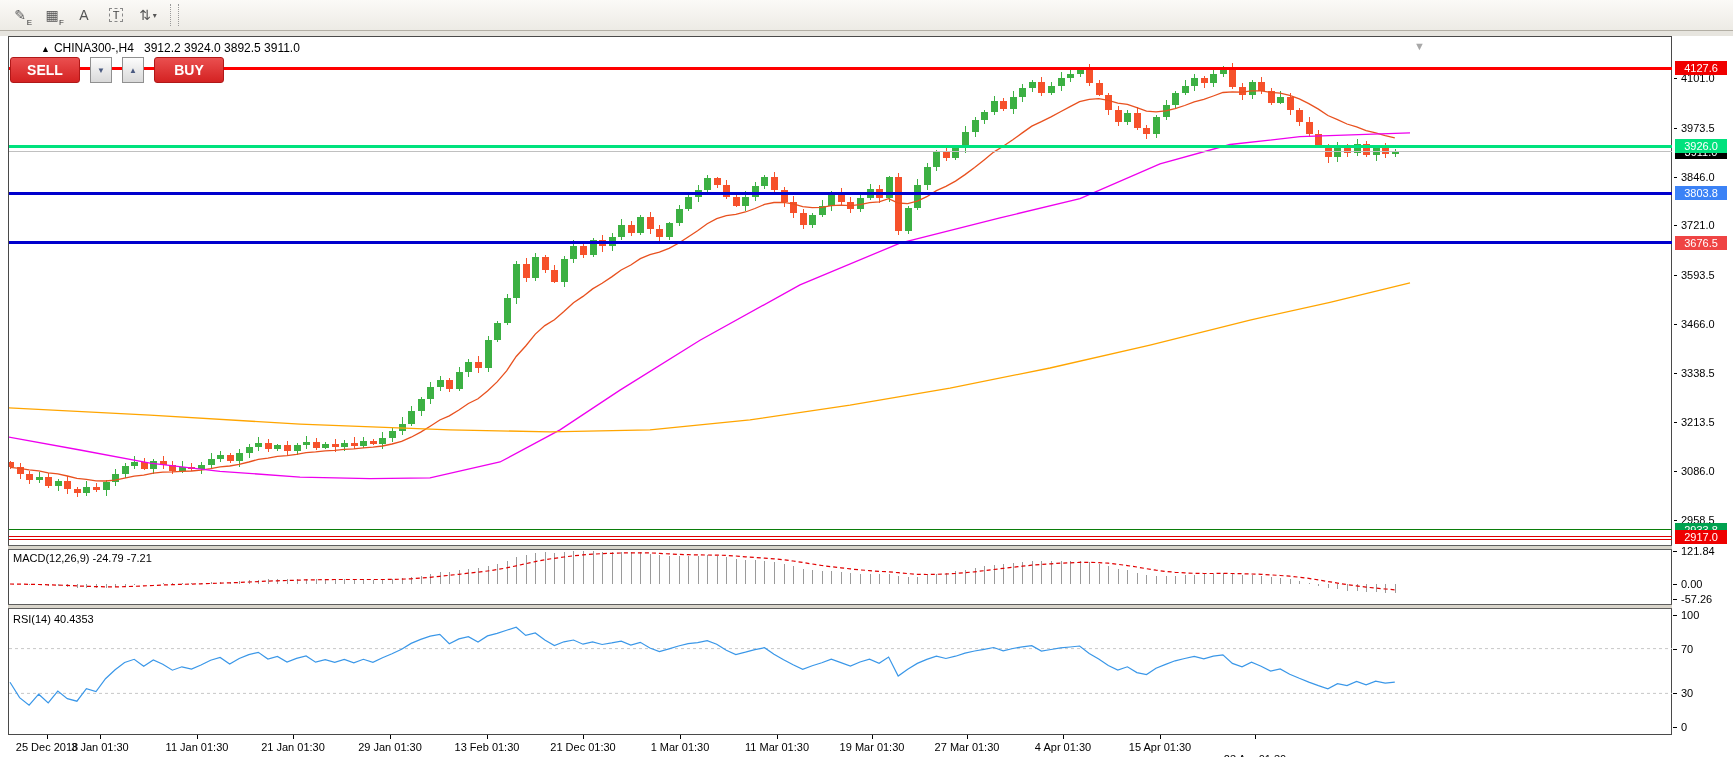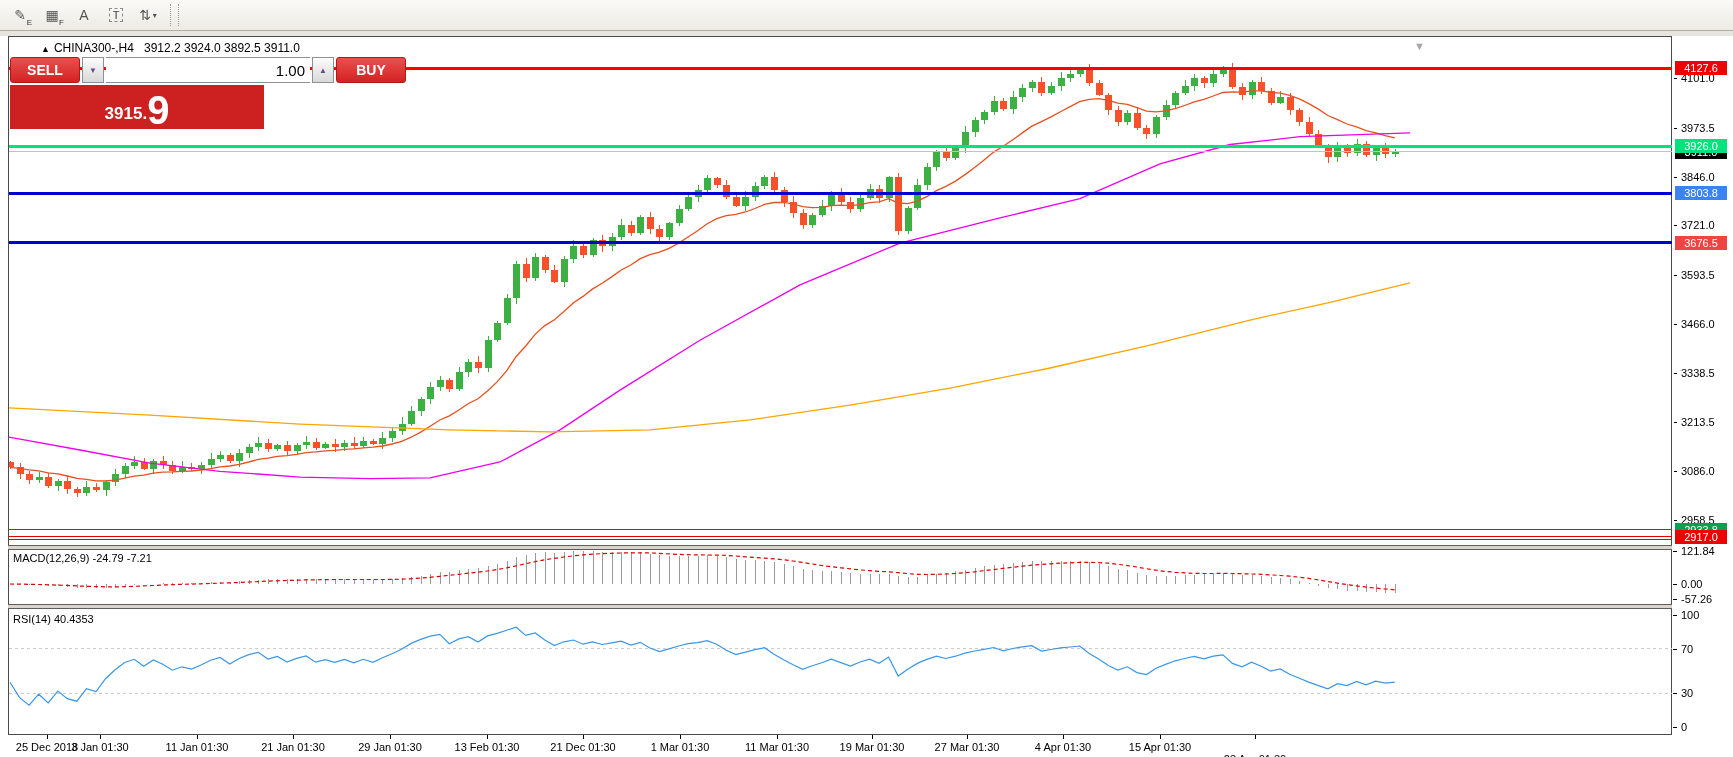--- a/index.html
+++ b/index.html
@@ -30,21 +30,21 @@
   .splitter{position:absolute;left:8px;width:1664px;height:3px;background:#d9d5cb;
             border-top:1px solid #5e5e5e;border-bottom:1px solid #5e5e5e;box-sizing:content-box;}
   .chart-header{position:absolute;left:14px;top:41px;font-size:12px;color:#000;white-space:pre;margin-left:27px;}
   .chart-header .tri{font-size:9px;margin-right:4px;}
   .pane-label{position:absolute;left:13px;font-size:11px;color:#000;}
   .annotation{position:absolute;left:1188px;top:339px;font-size:38px;font-weight:700;
               color:#f5281e;font-family:sans-serif;letter-spacing:1px;white-space:nowrap;}
   .scroll-marker{position:absolute;left:1414px;top:40px;color:#a8a8a8;font-size:11px;}
   
   .trade-panel{position:absolute;left:10px;top:57px;width:254px;}
-  .tp-row1{display:flex;height:26px;gap:2px;}
+  .tp-row1{display:flex;height:26px;gap:10px;}
   .tp-btn{flex:0 0 68px;background:linear-gradient(#ea4f4f,#d42222);color:#fff;font-weight:700;
           font-size:14px;border:1px solid #b01818;border-radius:3px;display:flex;
           align-items:center;justify-content:center;}
   .spin-btn{flex:0 0 20px;background:linear-gradient(#fcfcfc,#d9d9d9);border:1px solid #909090;
             display:flex;align-items:center;justify-content:center;font-size:8px;color:#4a5a80;}
   .vol-input{flex:0 0 62px;border:1px solid #909090;border-left:none;border-right:none;
              font-size:15px;text-align:right;padding:0 5px 0 0;font-family:"Liberation Sans",sans-serif;}
   .tp-row2{display:flex;gap:2px;margin-top:2px;height:44px;}
   .price-box{flex:1;background:#cd2121;color:#fff;display:flex;align-items:flex-end;
              justify-content:center;padding-bottom:2px;}
@@ -562,29 +562,24 @@
       <line x1="0" y1="85.4" x2="1663" y2="85.4" stroke="#c8c8c8" stroke-width="1" stroke-dasharray="3 3"></line>
       <path d="M1 74.2 L10.6 89.6 L20.1 97.2 L29.7 86.2 L39.2 94.9 L48.8 83.0 L58.3 90.6 L67.9 93.2 L77.4 80.7 L87.0 83.6 L96.5 70.7 L106.1 61.7 L115.6 54.5 L125.2 51.3 L134.7 58.3 L144.3 52.0 L153.8 56.2 L163.4 62.2 L172.9 58.8 L182.5 61.1 L192.0 57.0 L201.6 52.2 L211.1 49.4 L220.7 56.1 L230.2 50.5 L239.8 46.6 L249.3 44.3 L258.9 51.0 L268.4 48.5 L278.0 54.0 L287.5 50.4 L297.1 47.9 L306.6 54.2 L316.2 51.6 L325.7 54.3 L335.3 51.5 L344.8 54.8 L354.4 51.3 L363.9 54.3 L373.5 49.7 L383.0 45.7 L392.6 41.3 L402.1 35.4 L411.7 31.4 L421.2 28.2 L430.8 26.4 L440.3 35.7 L449.9 30.9 L459.4 28.7 L469.0 34.0 L478.5 27.9 L488.1 25.3 L497.6 22.3 L507.2 19.2 L516.7 27.4 L526.3 25.0 L535.8 31.9 L545.4 37.5 L554.9 33.8 L564.5 32.0 L574.0 36.2 L583.6 33.9 L593.1 36.5 L602.7 34.9 L612.2 33.1 L621.8 37.0 L631.3 34.3 L640.9 40.0 L650.4 43.6 L660.0 40.8 L669.5 38.0 L679.1 35.7 L688.6 34.6 L698.2 32.7 L707.7 36.2 L717.3 42.2 L726.8 46.5 L736.4 44.2 L745.9 41.7 L755.5 39.7 L765.0 46.3 L774.6 51.7 L784.1 56.7 L793.7 61.3 L803.2 57.8 L812.8 54.7 L822.3 51.1 L831.9 54.6 L841.4 58.0 L851.0 54.0 L860.5 51.2 L870.1 55.3 L879.6 49.0 L889.2 68.1 L898.7 61.2 L908.3 55.4 L917.8 51.4 L927.4 48.2 L936.9 50.5 L946.5 48.2 L956.0 45.1 L965.6 43.0 L975.1 41.3 L984.7 39.5 L994.2 42.8 L1003.8 40.5 L1013.3 38.9 L1022.8 37.7 L1032.4 43.1 L1042.0 41.5 L1051.5 39.8 L1061.1 39.0 L1070.6 38.0 L1080.2 45.4 L1089.7 50.9 L1099.3 57.6 L1108.8 62.0 L1118.4 58.8 L1127.9 64.6 L1137.5 66.5 L1147.0 60.2 L1156.6 56.4 L1166.1 52.8 L1175.7 50.5 L1185.2 48.4 L1194.8 50.9 L1204.3 48.2 L1213.9 46.8 L1223.4 55.4 L1233.0 58.8 L1242.5 54.2 L1252.1 58.3 L1261.6 63.0 L1271.2 60.9 L1280.7 66.2 L1290.3 70.3 L1299.8 74.1 L1309.4 77.6 L1318.9 80.8 L1328.5 75.7 L1338.0 77.6 L1347.6 73.4 L1357.1 76.9 L1366.7 73.1 L1376.2 75.1 L1385.8 74.1 " stroke="#3a97e8" stroke-width="1.2" fill="none"></path>
     </svg>
 
   <div class="chart-header"><span class="tri">▲</span><span>CHINA300-,H4</span><span style="margin-left:10px;">3912.2 3924.0 3892.5 3911.0</span></div>
 
   <div class="trade-panel">
     <div class="tp-row1">
       <div class="tp-btn">SELL</div>
       <div class="spin-btn">▼</div>
-      <input class="vol-input" value="1.00" style="">
       <div class="spin-btn">▲</div>
       <div class="tp-btn">BUY</div>
     </div>
     <div class="tp-row2">
-      <div class="price-box">
-        <span class="pb-small">3915.</span>
-          <span class="pb-big">9</span>
-      </div>
     </div>
   </div>
 
   <div class="scroll-marker">▼</div>
 
   <div class="pane-label" style="top:552px;">MACD(12,26,9) -24.79 -7.21</div>
   <div class="pane-label" style="top:613px;">RSI(14) 40.4353</div>
 
   <div id="price-axis">
     <div id="main-scale">

